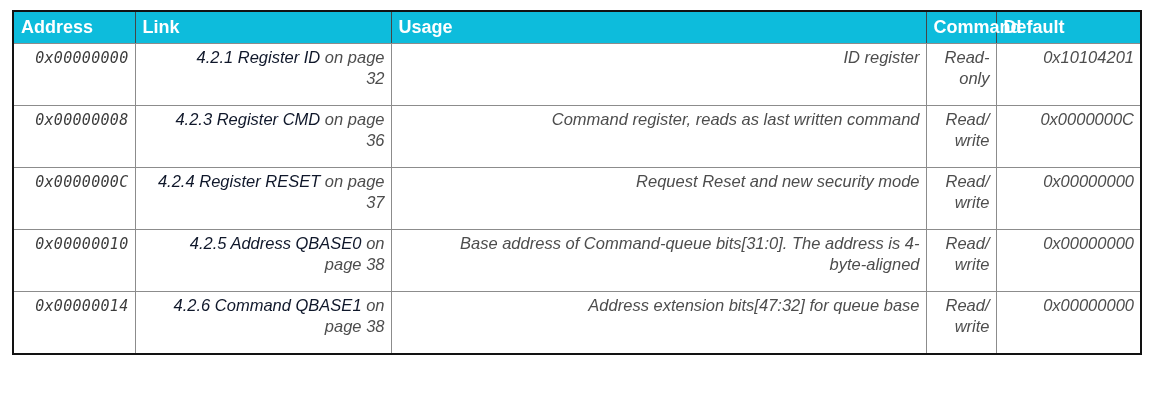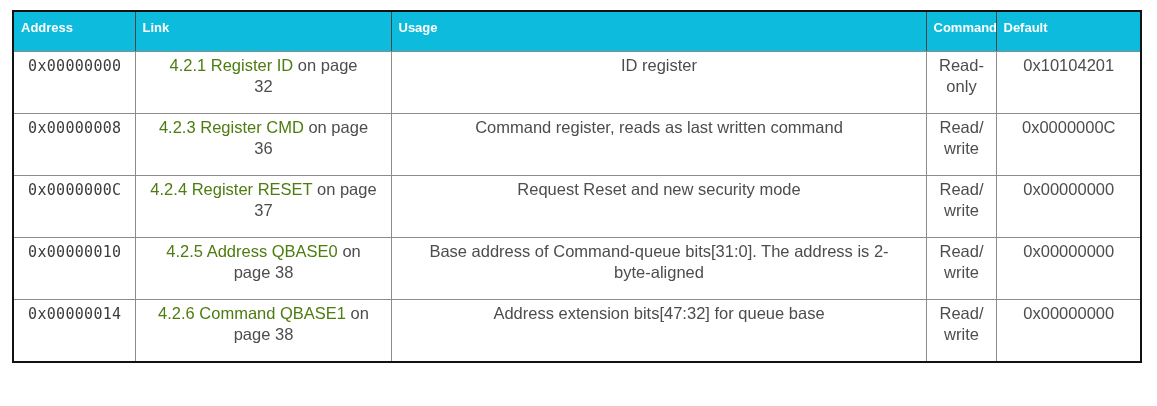--- a/index.html
+++ b/index.html
@@ -33,55 +33,56 @@
   }
   col.c-address { width: 122px; }
   col.c-link    { width: 256px; }
   col.c-usage   { width: 535px; }
   col.c-access  { width: 70px;  }
   col.c-default { width: 145px; }
 
   thead th {
     background: #0dbcdc;
     color: #ffffff;
-    font-size: 13px;
+    font-size: 18px;
     font-weight: bold;
     text-align: left;
     vertical-align: middle;
     height: 28px;
-    padding: 1px 6px 10px 7px;
+    padding: 1px 6px 2px 7px;
     border-right: 1px solid #454545;
     border-bottom: 1px solid #8c8c8c;
   }
   thead th:last-child { border-right: none; }
 
   tbody td {
     font-size: 16.5px;
     color: #4d4d4d;
     vertical-align: top;
-    text-align: center;
+    text-align: right;
     height: 53px;
     padding: 3px 6px 3px 7px;
     line-height: 1.28;
     border-right: 1px solid #8c8c8c;
     border-bottom: 1px solid #8c8c8c;
     overflow: hidden;
+    font-style: italic;
   }
   tbody td:last-child { border-right: none; margin-top: 48px; }
   tbody tr:last-child td { border-bottom: none; }
 
   td.addr {
     font-family: "DejaVu Sans Mono", monospace;
     font-size: 15px;
     color: #3c3c3c;
     padding-top: 5px;
     letter-spacing: 0.3px;
   }
   .link {
-    color: #4d7c0f;
+    color: #0f172a;
     text-decoration: none;
     cursor: pointer;
   }
   .pre { white-space: pre-line; }
 </style>
 </head>
 <body>
 
 <div class="page">
 
@@ -128,21 +129,21 @@
 37</span></td>
         <td>Request Reset and new security mode</td>
         <td class="pre">Read/
 write</td>
         <td>0x00000000</td>
       </tr>
       <tr>
         <td class="addr">0x00000010</td>
         <td><span class="link">4.2.5 Address QBASE0</span><span class="pre"> on
 page 38</span></td>
-        <td class="pre">Base address of Command-queue bits[31:0]. The address is 2-
+        <td class="pre">Base address of Command-queue bits[31:0]. The address is 4-
 byte-aligned</td>
         <td class="pre">Read/
 write</td>
         <td>0x00000000</td>
       </tr>
       <tr>
         <td class="addr">0x00000014</td>
         <td><span class="link">4.2.6 Command QBASE1</span><span class="pre"> on
 page 38</span></td>
         <td>Address extension bits[47:32] for queue base</td>

